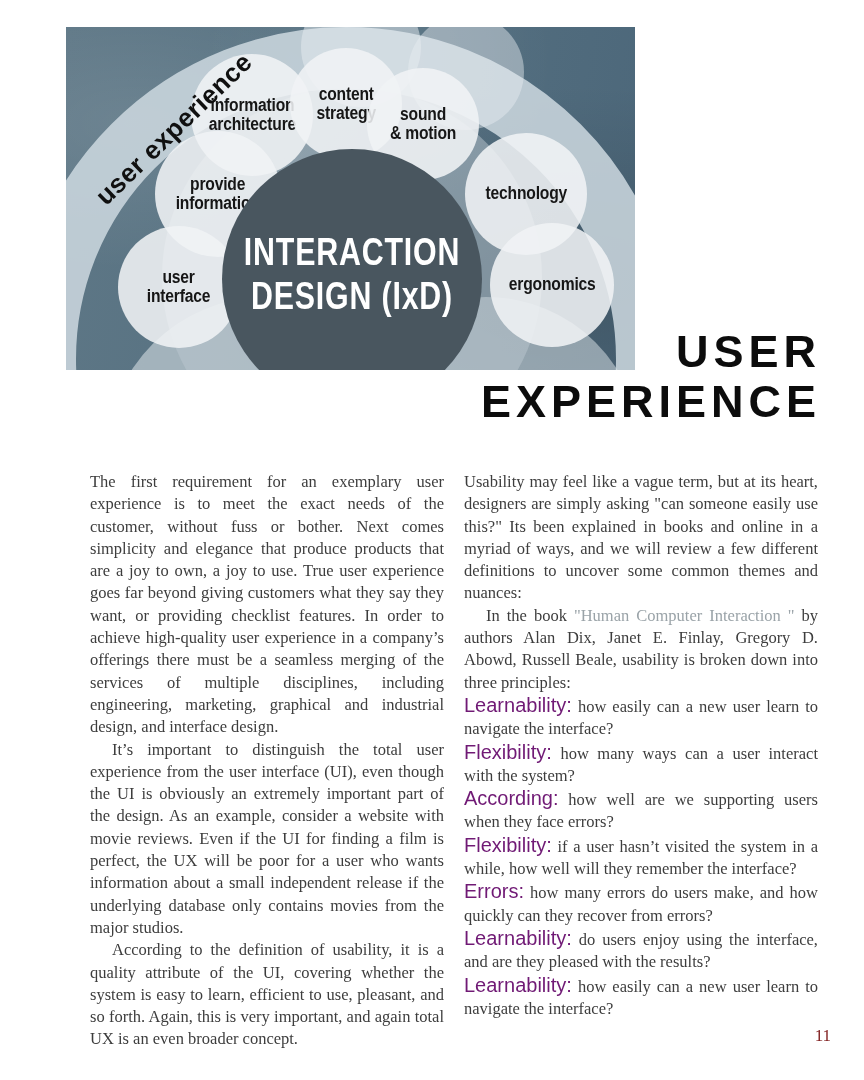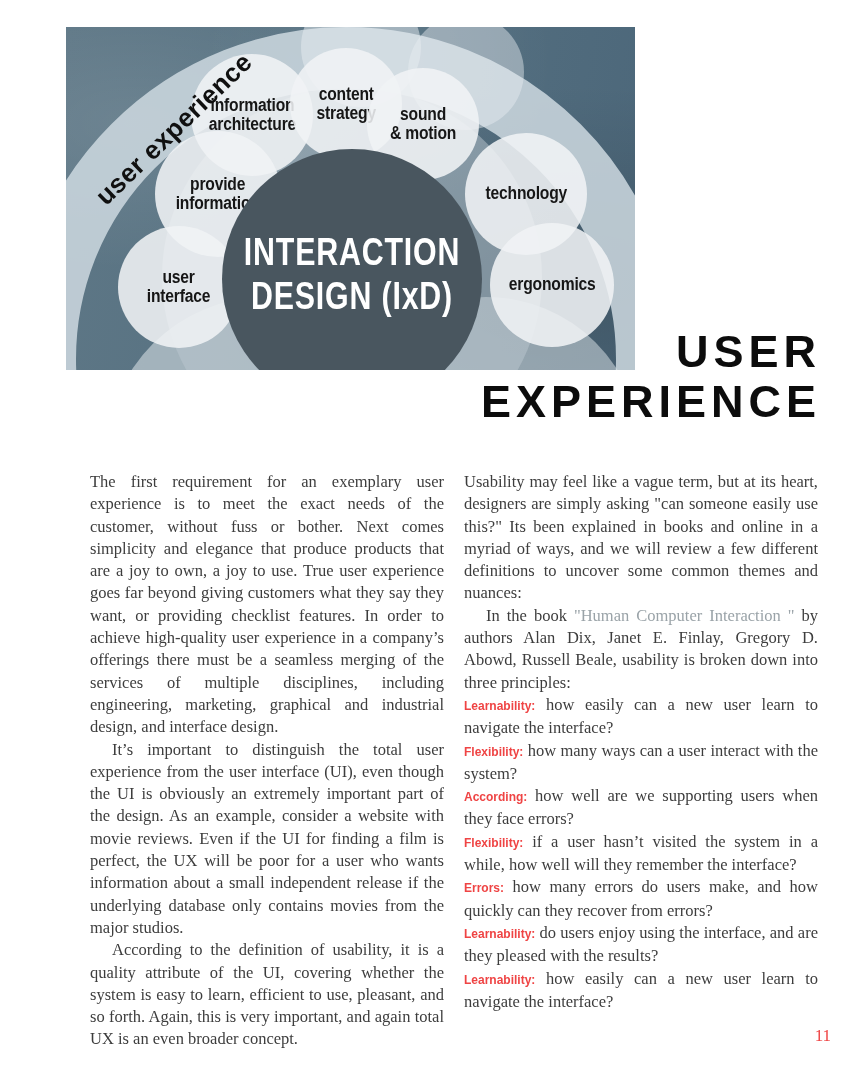--- a/index.html
+++ b/index.html
@@ -122,32 +122,32 @@
     width: 356px;
     font-size: 16.5px;
     line-height: 22.3px;
     color: #3d3d3d;
     text-align: justify;
   }
   .col p { margin: 0; }
   .col p.indent { text-indent: 22px; }
   .term {
     font-family: "Liberation Sans", sans-serif;
-    font-weight: bold;
-    font-size: 12px;
-    color: #ef4444;
+    font-weight: normal;
+    font-size: 20px;
+    color: #701a75;
   }
   .book-link { color: #9aa3a8; }
 
   
   .pagenum {
     position: absolute;
     top: 1026px; right: 33px;
     font-size: 17px;
-    color: #ef4444;
+    color: #7f1d1d;
   }
 </style>
 </head>
 <body>
 
 <div class="page">
 
   <div class="hero">
     <div class="circle ring"></div>
     <div class="circle leaf-left"></div>

